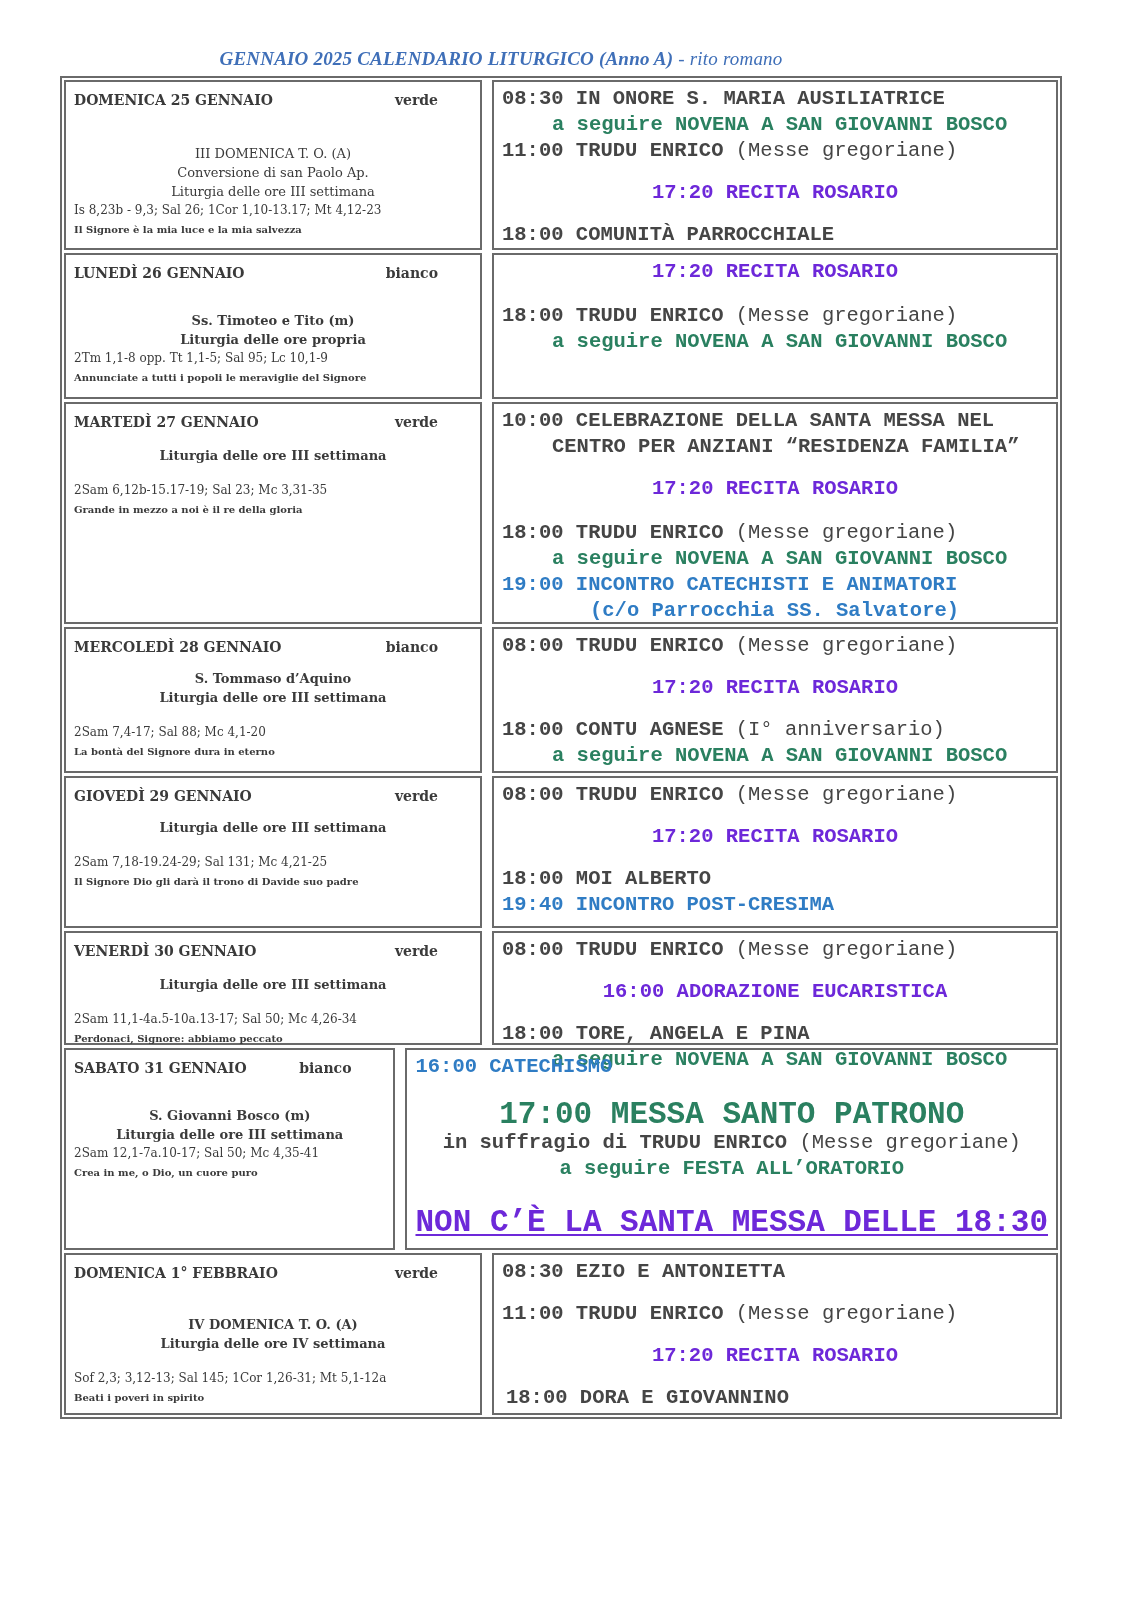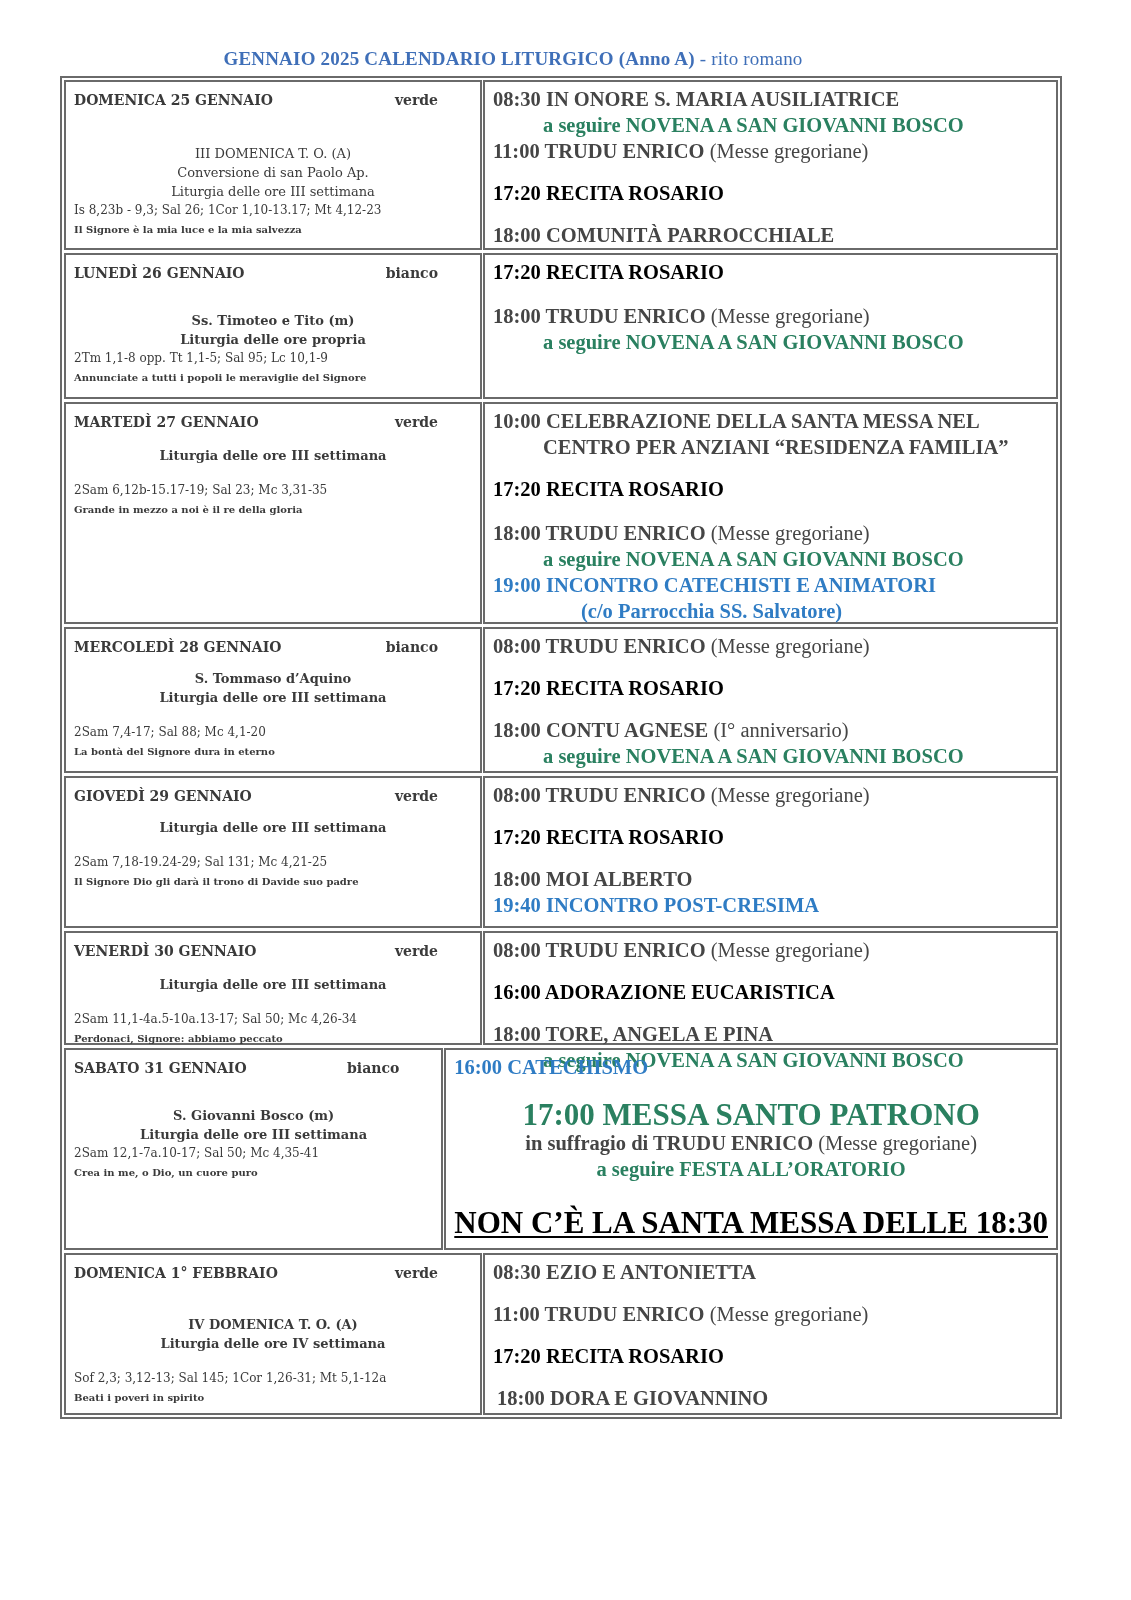--- a/index.html
+++ b/index.html
@@ -1,39 +1,39 @@
 <!DOCTYPE html>
 <html><head>
 <meta charset="utf-8">
 <style>
   html, body { margin: 0; padding: 0; background: #ffffff; }
   body { width: 1131px; height: 1600px; position: relative; overflow: hidden; }
   .title {
-    position: absolute; left: 12px; top: 48px; width: 1002px; text-align: center;
+    position: absolute; left: 0; top: 48px; width: 1002px; text-align: center;
     font-family: "Liberation Serif", serif; font-weight: bold; font-size: 19px;
-    color: #3f6fb8; letter-spacing: 0.2px;
+    color: #3f6fb8; letter-spacing: 0.2px; font-style: italic;
   }
   .title .light { font-weight: normal; }
   .cal {
     position: absolute; left: 60px; top: 76px; width: 1002px;
     border: 2px solid #6a6a6a; box-sizing: border-box; padding: 2px;
   }
-  .row { display: flex; gap: 1px; margin-bottom: 3px; }
+  .row { display: flex; gap: 10px; margin-bottom: 3px; }
   .row:last-child { margin-bottom: 0; }
   .cell { border: 2px solid #6a6a6a; box-sizing: border-box; position: relative; }
   .left { width: 418px; padding: 10px 8px 4px 8px; font-family: "DejaVu Serif", serif; color: #3a3a3a; }
   .right { flex: 1; padding: 4px 8px 4px 8px; font-family: "Liberation Serif", serif; font-weight: bold; color: #444; }
   .dayhead { display: flex; justify-content: space-between; font-weight: bold; font-size: 14px; padding-right: 34px; }
   .center { text-align: center; font-size: 13px; font-weight: bold; line-height: 19px; }
   .normal { font-weight: normal; }
   .reading { font-size: 12px; font-weight: normal; line-height: 19px; margin-top: 0; }
   .motto { font-size: 10px; font-weight: bold; line-height: 19px; }
-  .ev { font-size: 20.5px; line-height: 26px; white-space: nowrap; }
+  .ev { font-size: 20.5px; line-height: 26px; white-space: nowrap; font-family: Liberation Mono, monospace; }
   .ev.dark { color: #454545; }
-  .ev.red { color: #000000; }
+  .ev.red { color: #6d28d9; text-align: center; }
   .ev.blue { color: #2f7cc4; }
   .ev.green { color: #2a8060; }
   .ev .paren { font-weight: normal; }
   .indent { padding-left: 50px; }
   .indent2 { padding-left: 88px; }
   .ctr { text-align: center; }
   .big { font-size: 31px; line-height: 30px; }
   .under { text-decoration: underline; text-decoration-thickness: 2px; text-underline-offset: 3px; }
   .gap14 { margin-top: 16px; }
   .gap18 { margin-top: 18px; }

